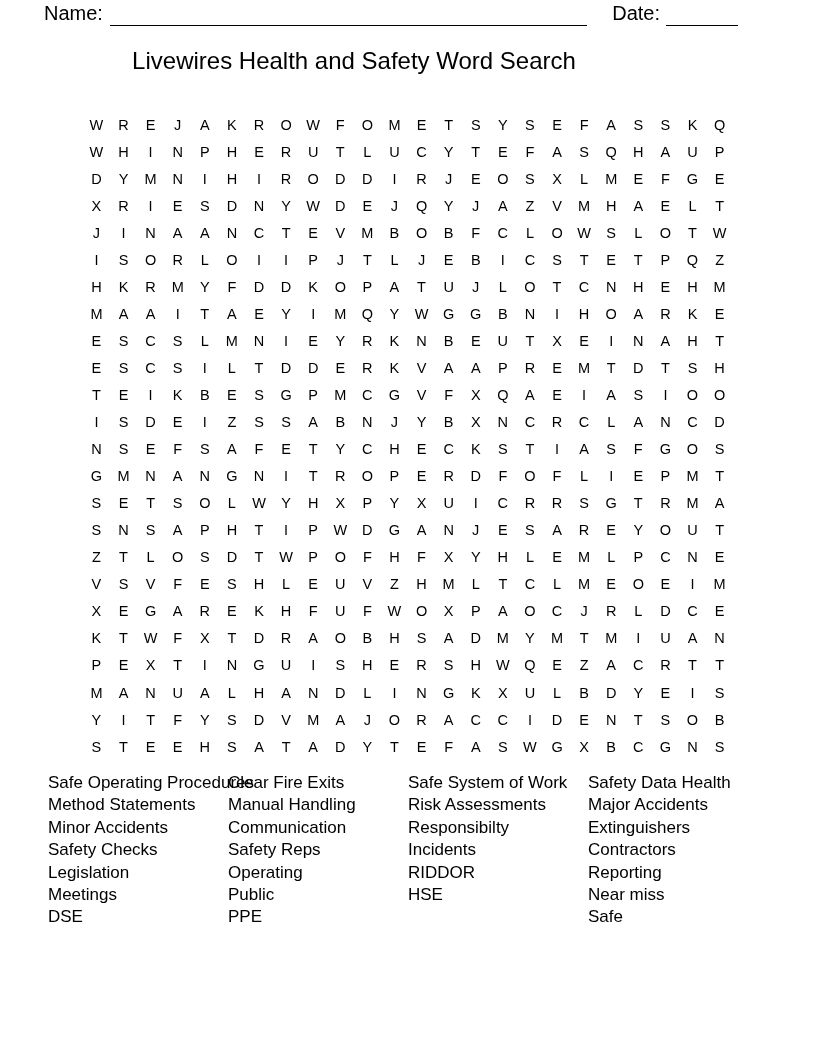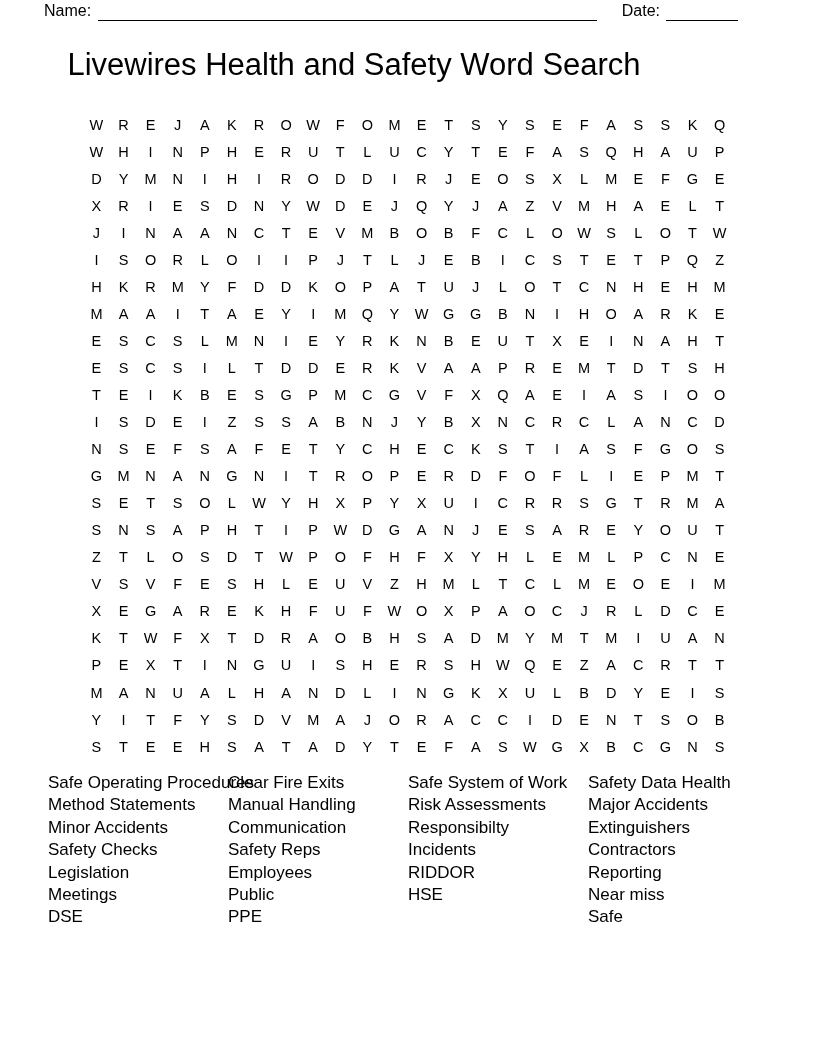--- a/index.html
+++ b/index.html
@@ -10,33 +10,33 @@
     color:#000000;
     position:relative;
     overflow:hidden;
   }
   .page { position:relative; width:816px; height:1056px; background:#ffffff; }
 
   
   .header-row {
     position:absolute; top:2px; left:44px; width:694px;
     display:flex; align-items:flex-end;
-    font-size:16px;
+    font-size:20px;
   }
   .label { white-space:nowrap; padding-bottom:1px; }
   .blank { border-bottom:1.5px solid #000; height:18px; }
   .name-blank { flex:1; margin-left:7px; }
   .date-label { margin-left:25px;text-align:center; }
   .date-blank { width:72px; margin-left:6px; }
 
   
   .title {
     position:absolute; top:47px; left:0; width:708px;
     text-align:center;
-    font-size:31px; font-weight:400;
+    font-size:24px; font-weight:400;
   }
 
   
   .grid {
     position:absolute; top:111px; left:0; width:816px;
     display:grid;
     grid-template-columns:repeat(24, 27.1px);
     grid-auto-rows:27.06px;
     justify-content:center;
     font-size:14.5px;
@@ -656,21 +656,21 @@
         <div class="word">Safety Checks</div>
         <div class="word">Legislation</div>
         <div class="word">Meetings</div>
         <div class="word">DSE</div>
       </div>
     <div class="word-col">
         <div class="word">Clear Fire Exits</div>
         <div class="word">Manual Handling</div>
         <div class="word">Communication</div>
         <div class="word">Safety Reps</div>
-        <div class="word">Employees</div>
+        <div class="word">Operating</div>
         <div class="word">Public</div>
         <div class="word">PPE</div>
       </div>
     <div class="word-col">
         <div class="word">Safe System of Work</div>
         <div class="word">Risk Assessments</div>
         <div class="word">Responsibilty</div>
         <div class="word">Incidents</div>
         <div class="word">RIDDOR</div>
         <div class="word">HSE</div>

